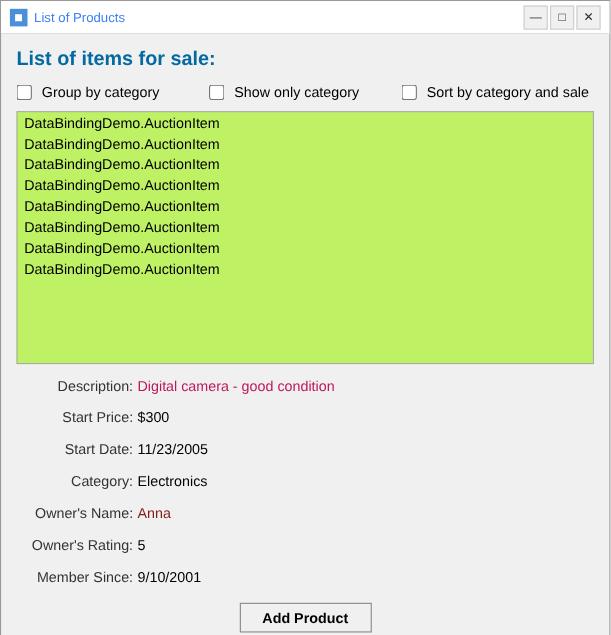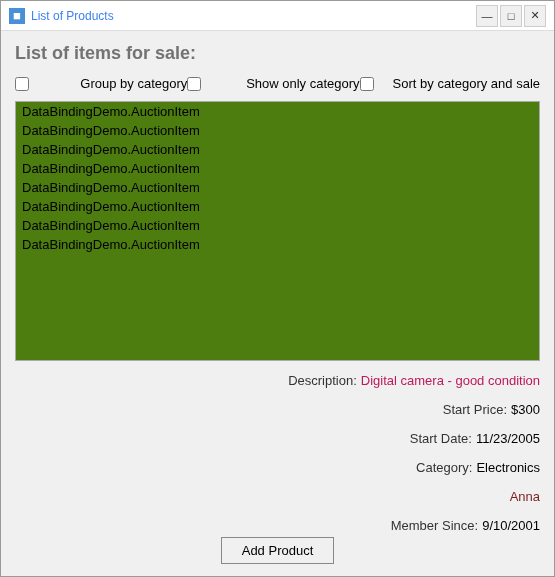--- a/index.html
+++ b/index.html
@@ -79,76 +79,75 @@
     }
 
     .content {
       padding: 12px 14px;
       flex: 1;
       display: flex;
       flex-direction: column;
     }
 
     .page-title {
-      color: #737373;
+      color: #0369a1;
       font-size: 18px;
       font-weight: bold;
       margin-bottom: 12px;
     }
 
     .checkboxes-row {
       display: flex;
       align-items: center;
       gap: 0;
       margin-bottom: 10px;
     }
 
     .checkbox-item {
       display: flex;
       align-items: center;
-      gap: 19px;
+      gap: 9px;
       flex: 1;
-      justify-content: space-between;
     }
 
     .checkbox-item input[type="checkbox"] {
       width: 14px;
       height: 14px;
       cursor: pointer;
       flex-shrink: 0;
     }
 
     .checkbox-label {
       font-size: 13px;
       color: #000;
       white-space: nowrap;
     }
 
     .list-box {
       border: 1px solid #aaa;
-      background: #4d7c0f;
+      background: #bef264;
       flex: 1;
       min-height: 230px;
       max-height: 270px;
       overflow-y: auto;
       margin-bottom: 12px;
     }
 
     .list-item {
       padding: 2px 6px;
       cursor: pointer;
       color: #000;
       font-size: 13px;
     }
 
     .details-section {
       display: flex;
       flex-direction: column;
       gap: 14px;
-      align-items: flex-end;
+      margin-bottom: 12px;
     }
 
     .detail-row {
       display: flex;
       align-items: baseline;
     }
 
     .detail-label {
       text-align: right;
       width: 110px;
@@ -174,20 +173,21 @@
 
     .add-product-btn {
       align-self: center;
       padding: 5px 20px;
       background: #f0f0f0;
       border: 1px solid #888;
       cursor: pointer;
       font-size: 13px;
       color: #000;
       margin-top: 4px;
+      font-weight: bold;
     }
   </style>
 </head>
 <body>
 
 <div class="window">
 
   <div class="title-bar">
     <div class="title-bar-left">
       <div class="title-bar-icon">
@@ -243,21 +243,26 @@
       </div>
       <div class="detail-row">
         <span class="detail-label">Start Date:</span>
         <span class="detail-value">11/23/2005</span>
       </div>
       <div class="detail-row">
         <span class="detail-label">Category:</span>
         <span class="detail-value">Electronics</span>
       </div>
       <div class="detail-row">
+        <span class="detail-label">Owner's Name:</span>
         <span class="detail-value red">Anna</span>
+      </div>
+      <div class="detail-row">
+        <span class="detail-label">Owner's Rating:</span>
+        <span class="detail-value">5</span>
       </div>
       <div class="detail-row">
         <span class="detail-label">Member Since:</span>
         <span class="detail-value">9/10/2001</span>
       </div>
     </div>
 
     <button class="add-product-btn">Add Product</button>
 
   </div>

